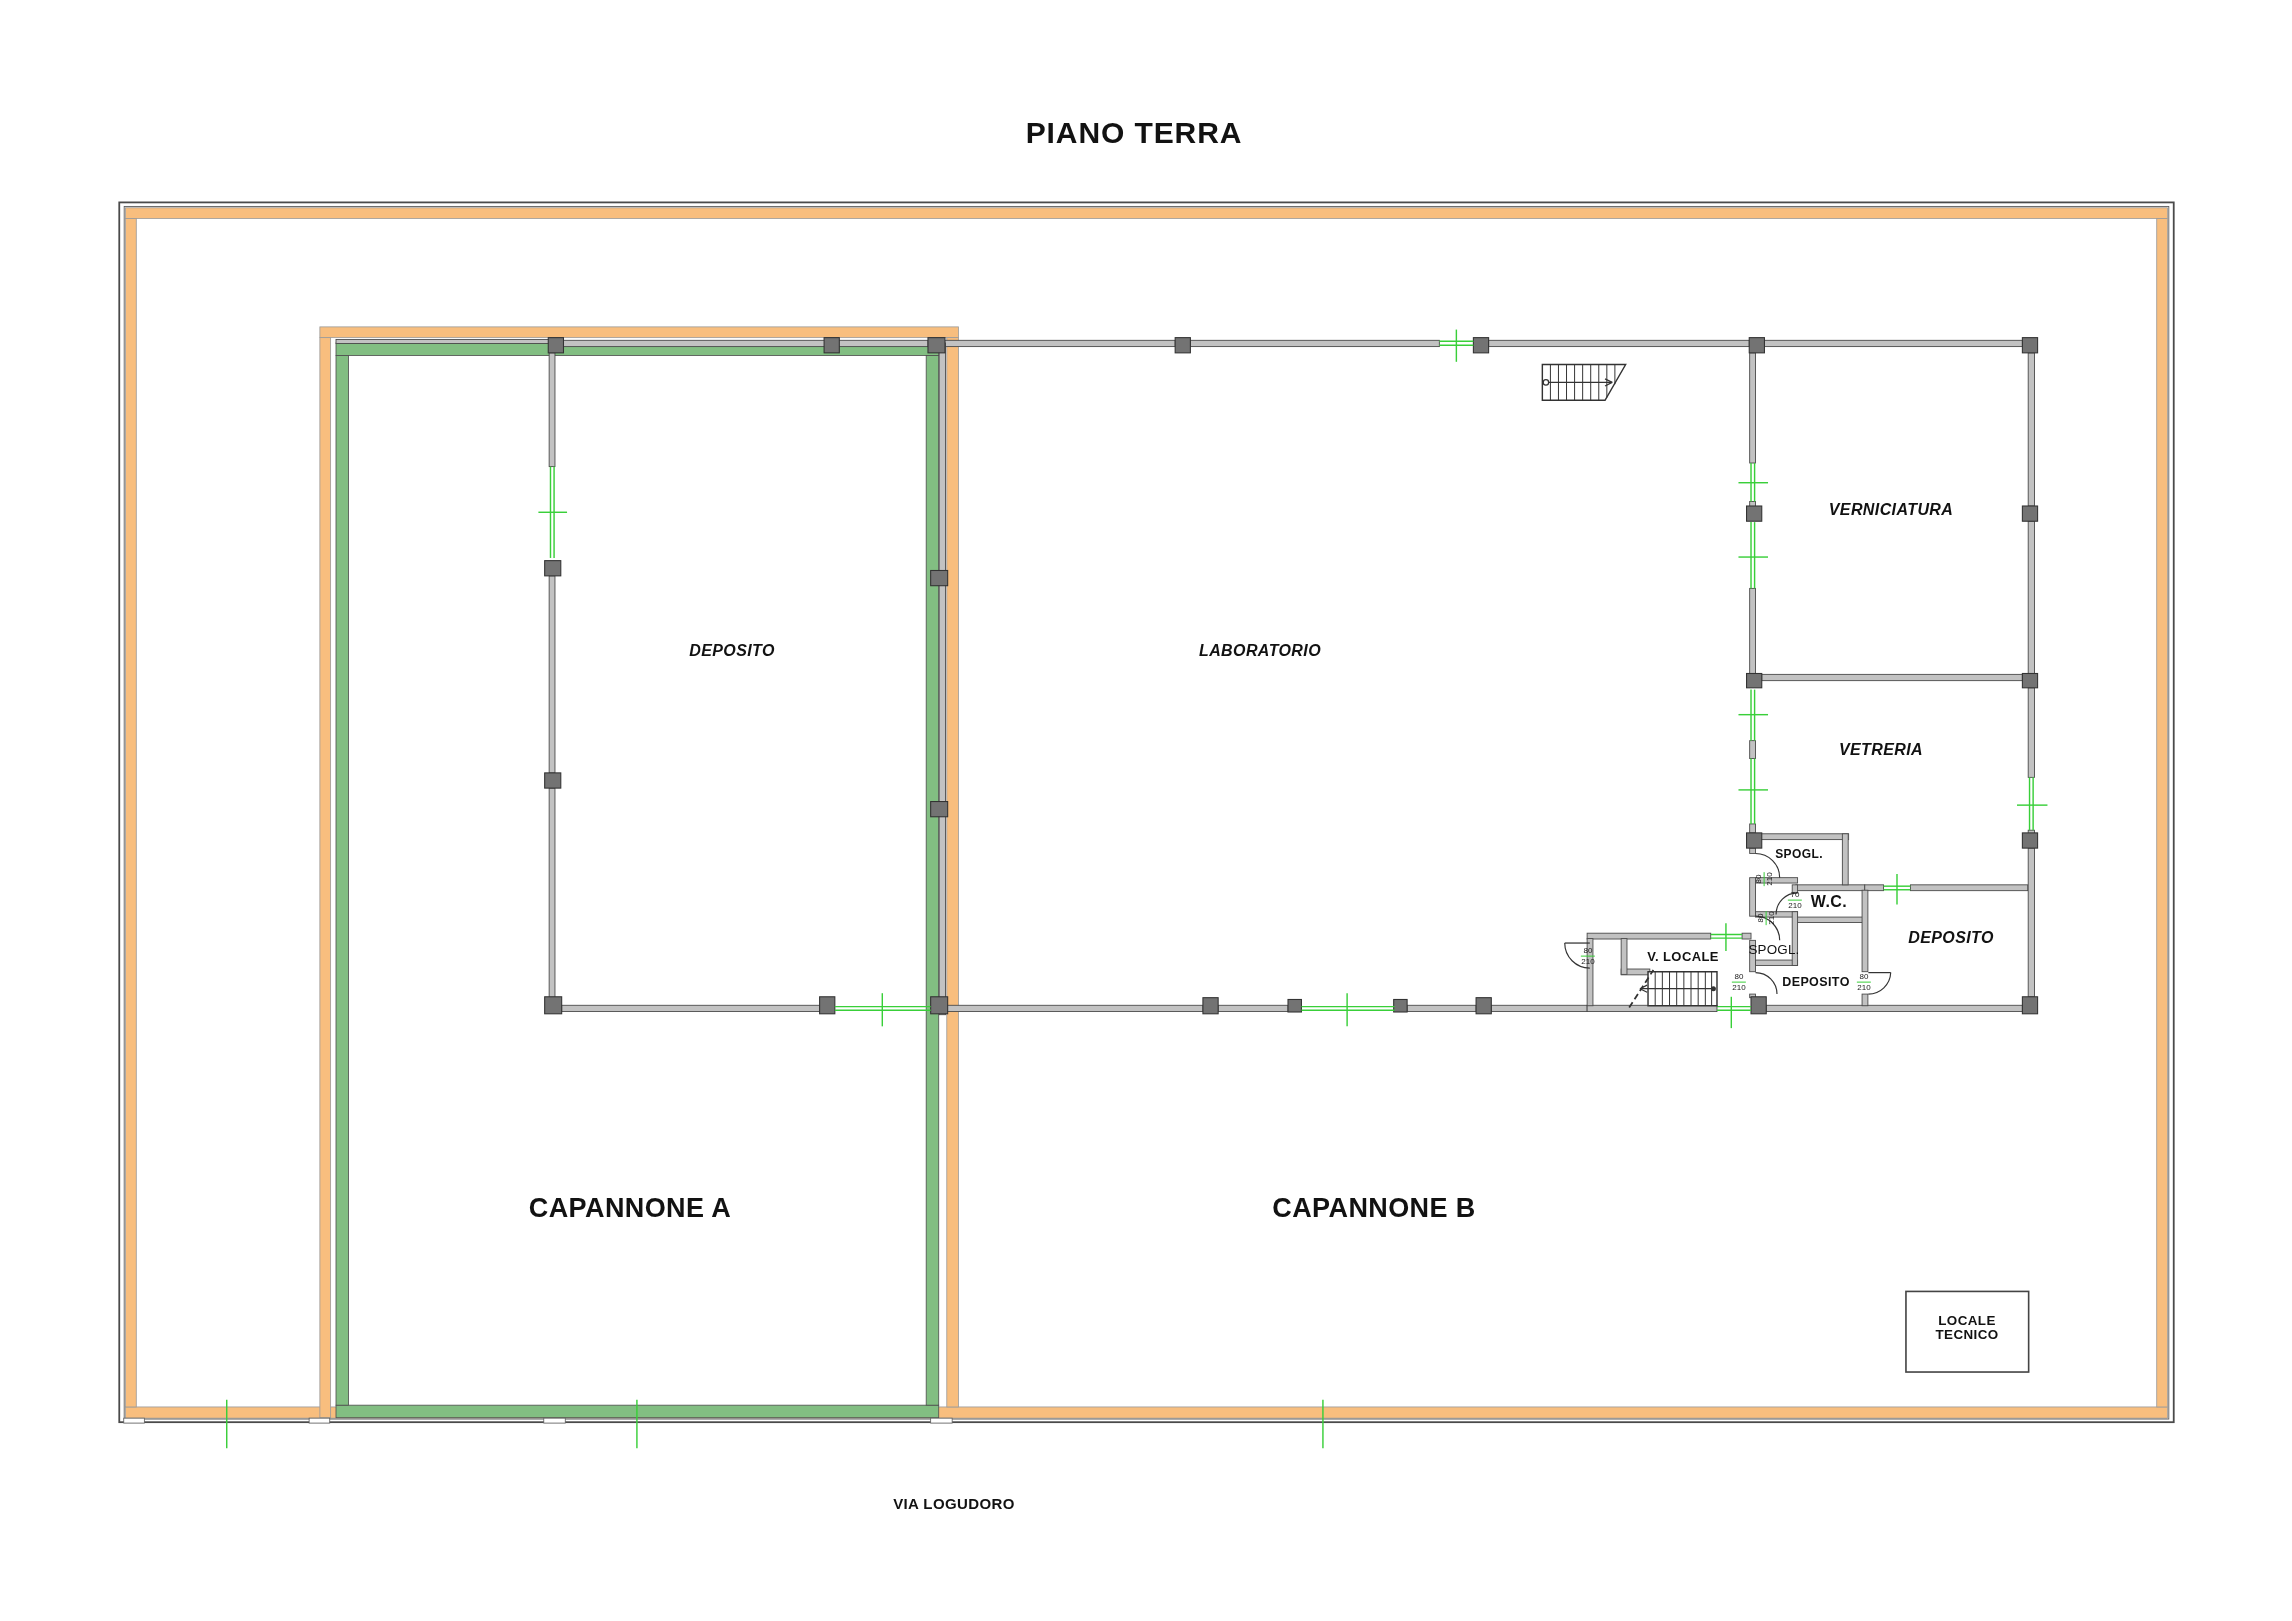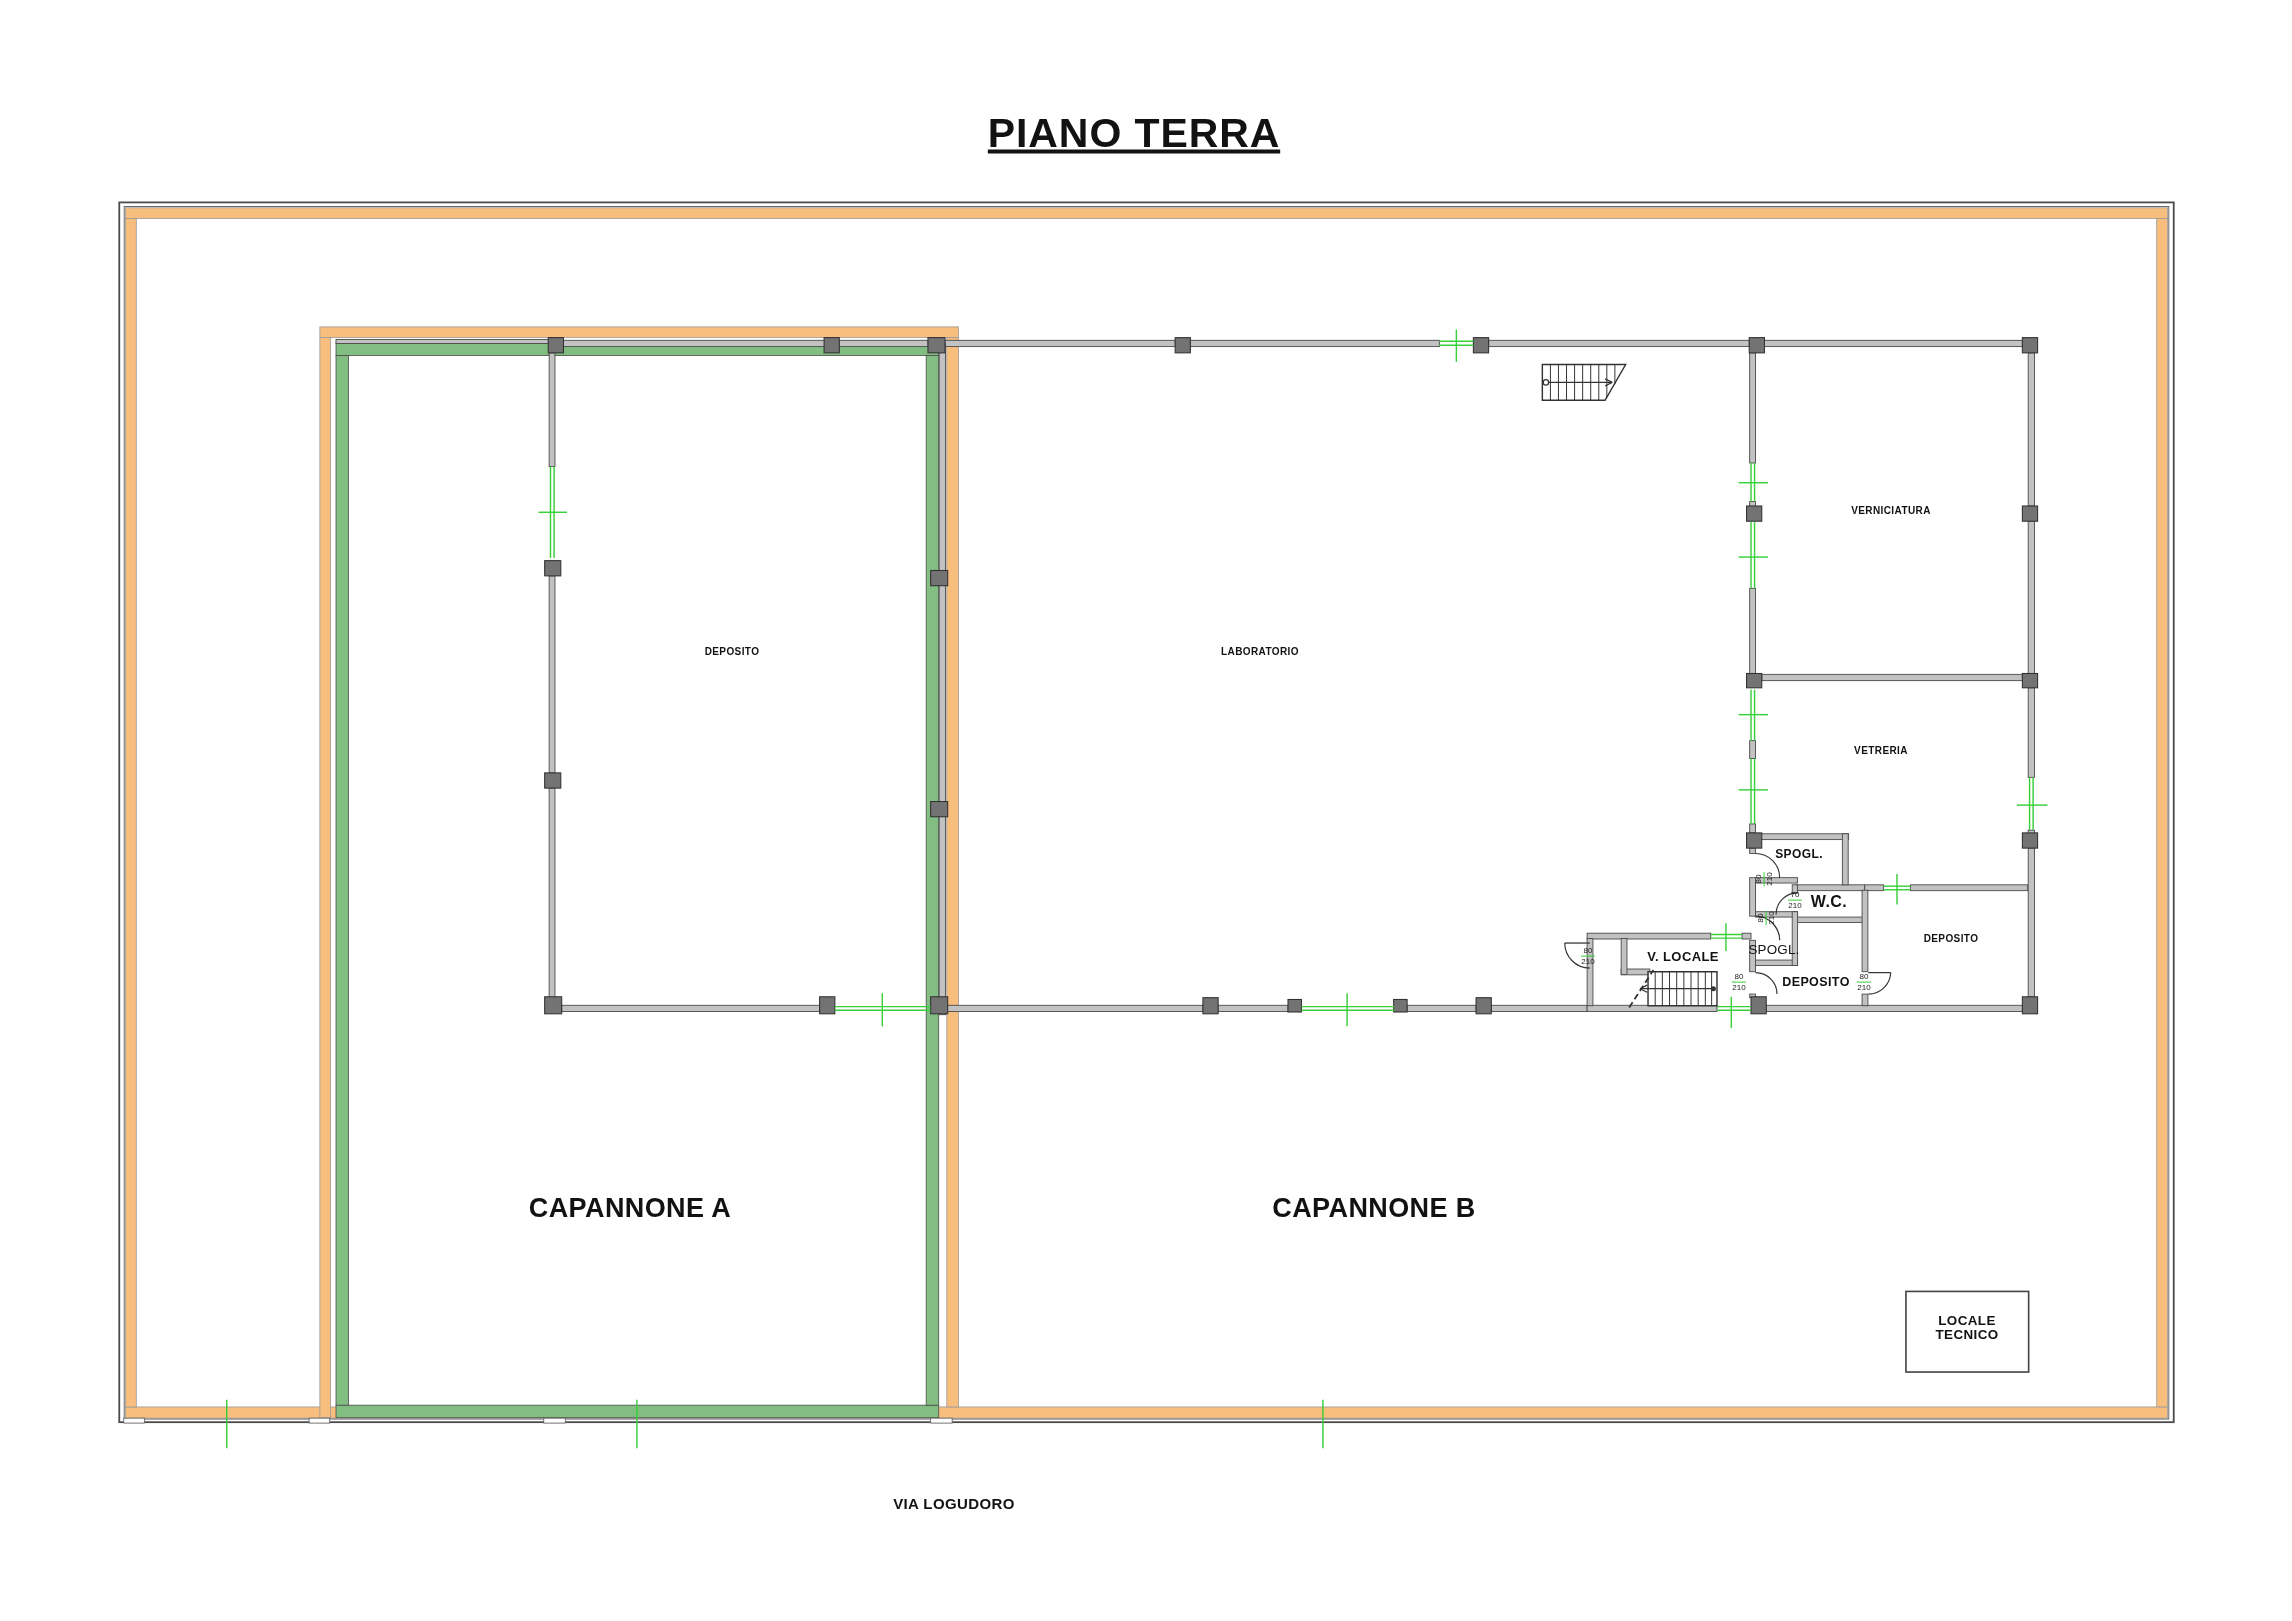--- a/index.html
+++ b/index.html
@@ -1,23 +1,23 @@
 <!DOCTYPE html>
 <html style="font-size:14.3px"><head>
 <meta charset="utf-8">
 <style>
   html,body{margin:0;padding:0;background:#ffffff;}
   #canvas{position:relative;width:2293px;height:1621px;background:#ffffff;overflow:hidden;
           font-family:"Liberation Sans", sans-serif;}
   #drawing{position:absolute;left:0;top:0;}
   .lbl{position:absolute;transform:translate(-50%,-50%);white-space:nowrap;color:#121212;
        font-weight:bold;letter-spacing:0.4px;pointer-events:none;}
-  .lbl.title{font-size:41px;letter-spacing:0.9px;text-decoration:underline;}
+  .lbl.title{font-size:30px;letter-spacing:0.9px;}
   .lbl.big{font-size:27px;text-align:right;}
-  .lbl.room{font-size:10px;}
+  .lbl.room{font-size:16px;font-style:italic;}
   .lbl.small{font-size:12px;}
   .lbl.thin{font-size:13.4px;font-weight:400;letter-spacing:0.2px;}
   .lbl.street{font-size:15px;}
   .lbl.locale{font-size:13.4px;line-height:14.3px;text-align:center;}
   .dim{position:absolute;transform:translate(-50%,-50%);display:flex;flex-direction:column;
        align-items:center;font-size:8px;line-height:8px;color:#1a1a1a;pointer-events:none;}
   .dim .sep{width:14.3px;border-top:1.3px solid #39CF39;margin:0.9px 0;}
   .dim.vert{transform:translate(-50%,-50%) rotate(-90deg);}
 </style>
 </head>

